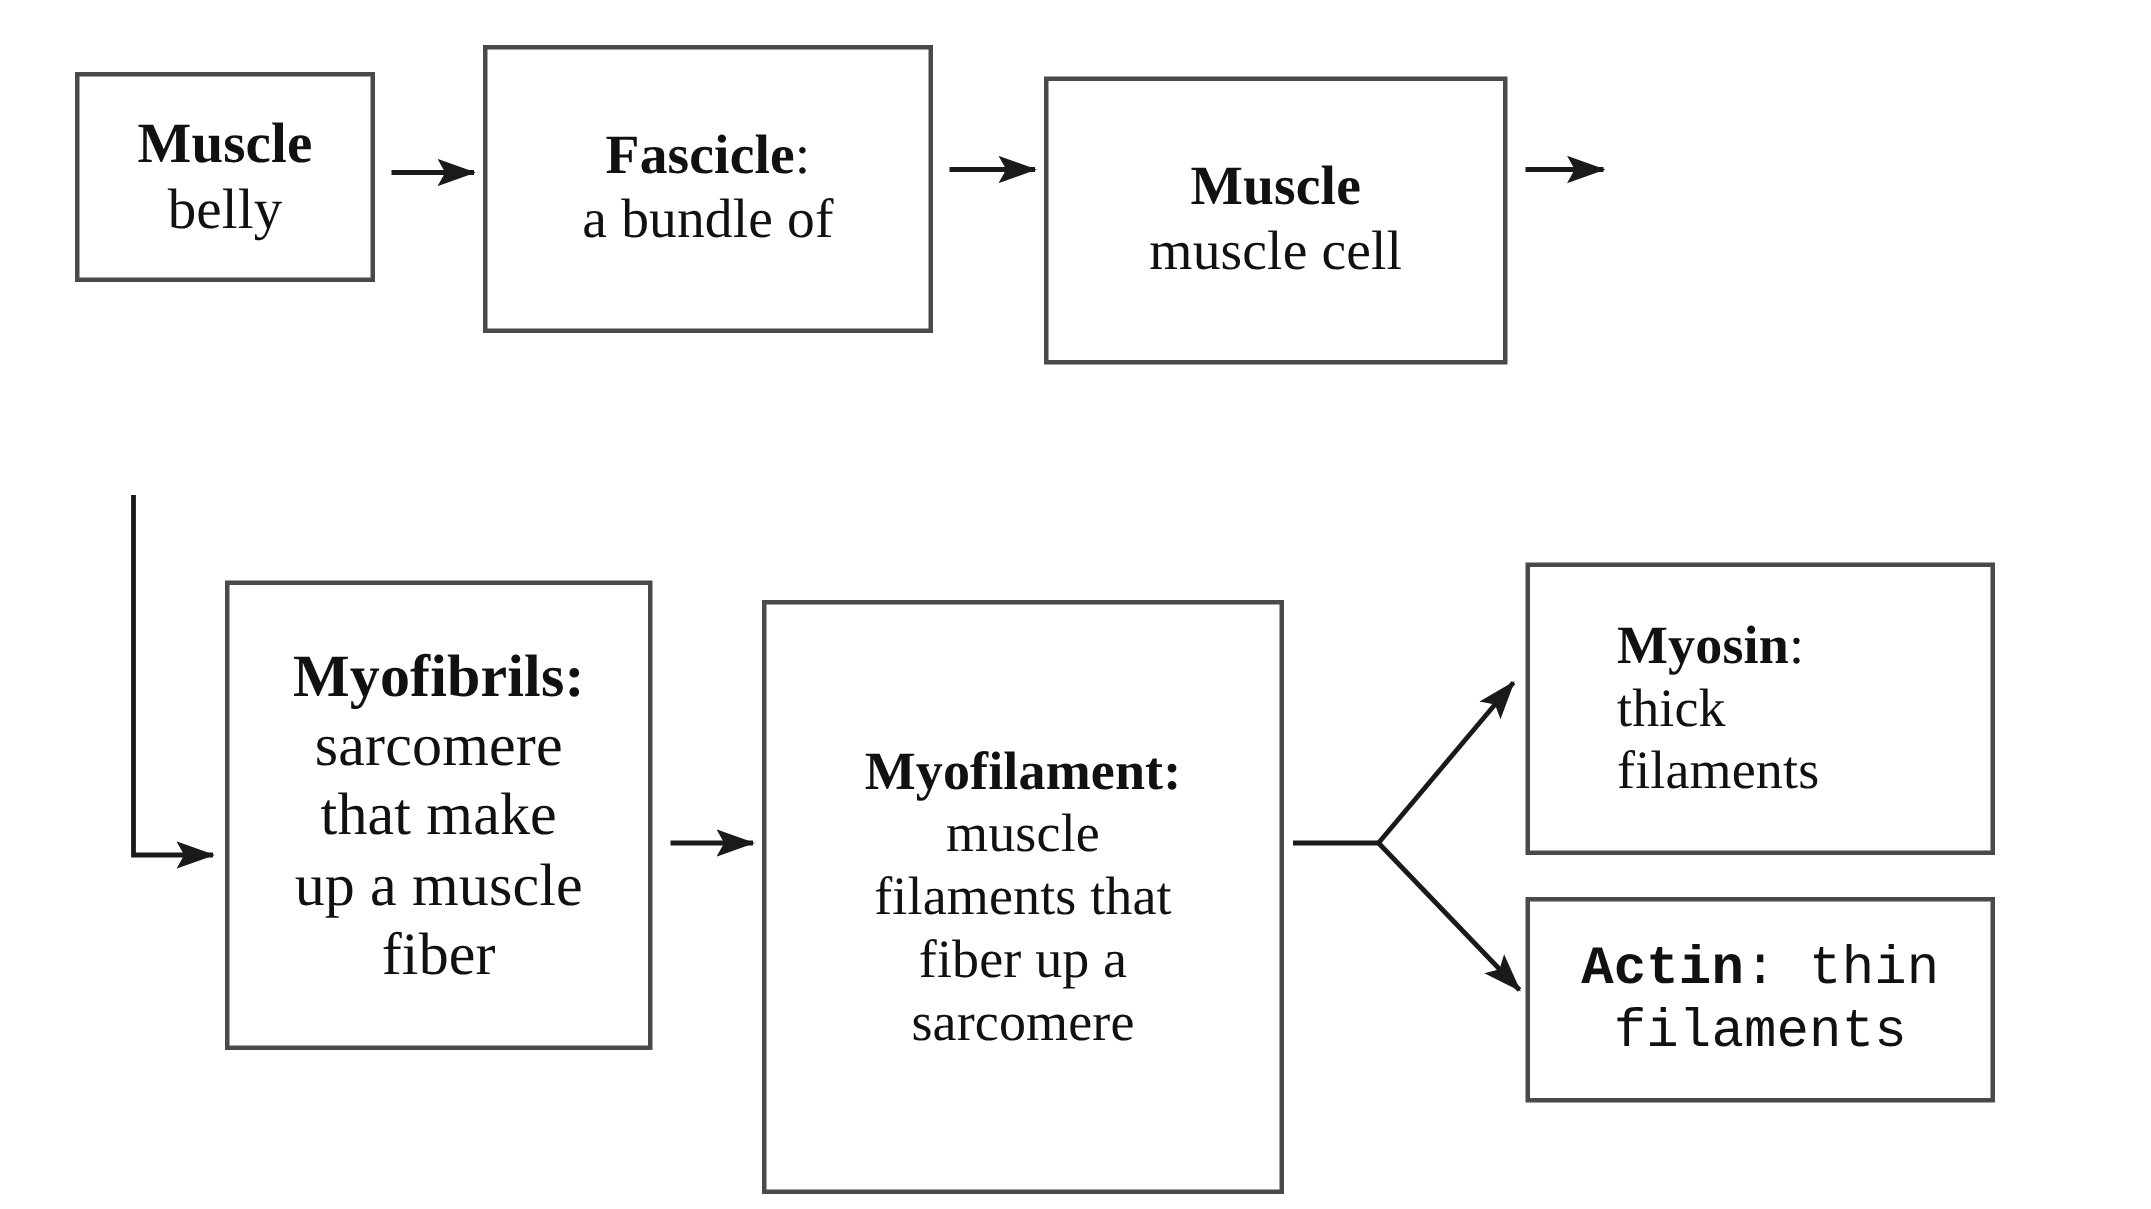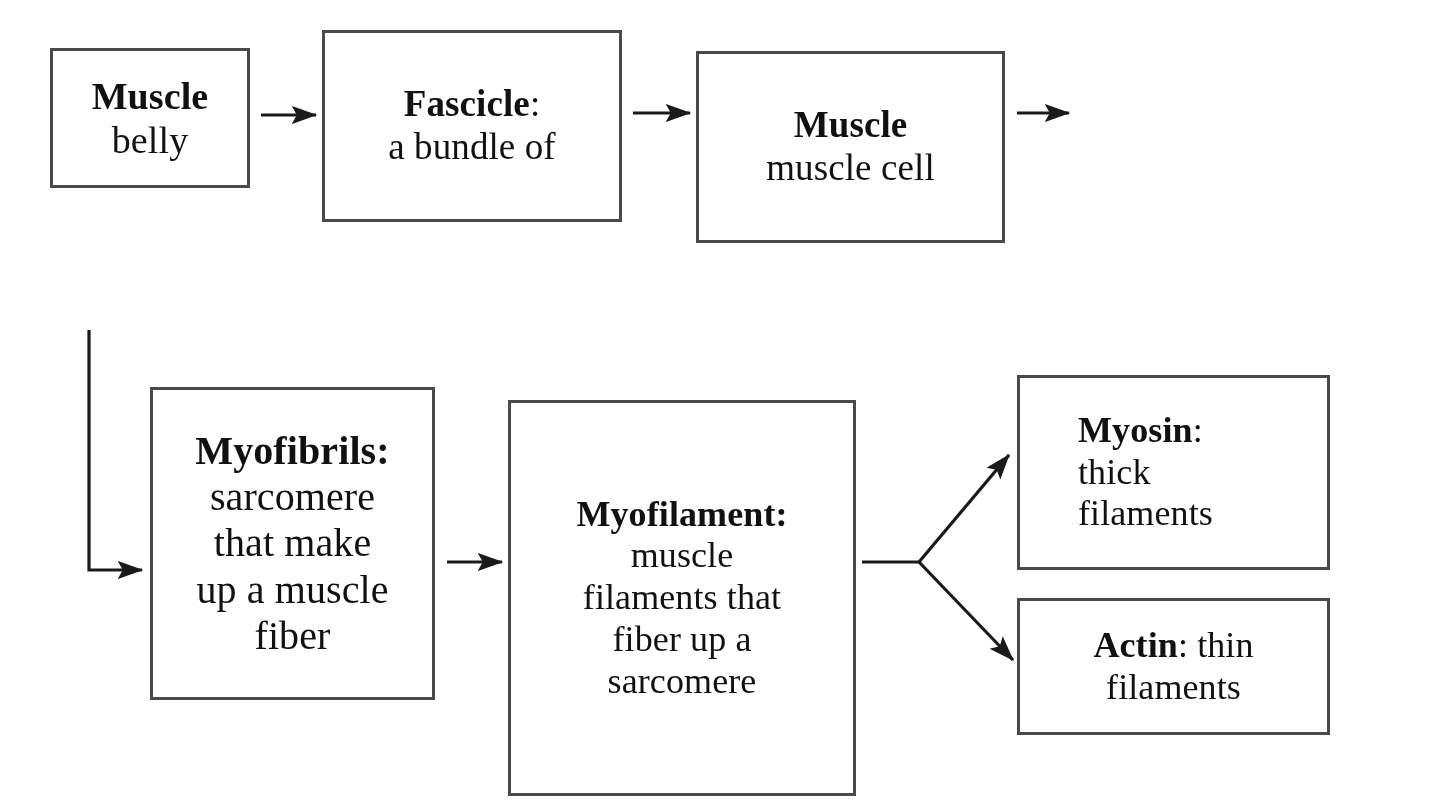--- a/index.html
+++ b/index.html
@@ -84,20 +84,21 @@
   }
   #node-myosin {
     left: 1017px; top: 375px; width: 313px; height: 195px;
     font-size: 36px;
     align-items: flex-start;
     padding-left: 58px;
   }
   #node-actin {
     left: 1017px; top: 598px; width: 313px; height: 137px;
     font-size: 36px;
+    font-family: Liberation Mono, monospace;
   }
   #node-myosin .line { width: auto; }
 </style>
 </head>
 <body>
 
 <div id="canvas">
 
   <svg id="connectors" viewBox="0 0 1434 806" width="1434" height="806" xmlns="http://www.w3.org/2000/svg">
     <defs>

